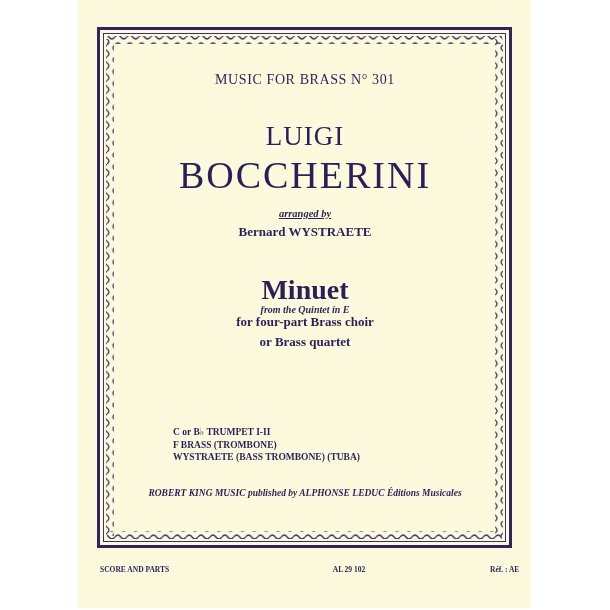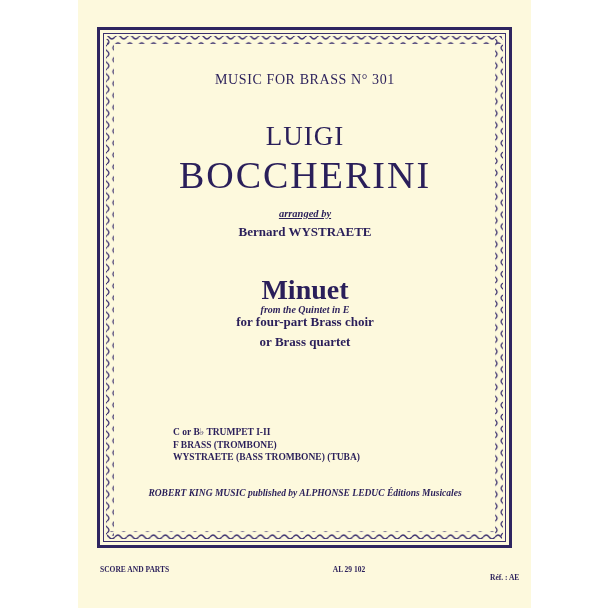--- a/index.html
+++ b/index.html
@@ -42,21 +42,21 @@
     line-height: 12.5px;
     margin-top: 38px;
   }
   .instruments div { white-space: nowrap; }
   .publisher { top: 468px; font-size: 9.5px; font-style: italic; font-weight: bold; margin-top: 20px; }
   .footer {
     position: absolute; top: 565px; font-size: 7.5px; font-weight: bold; color: #2a1f5a; white-space: nowrap;
   }
   .f-left { left: 100px; }
   .f-mid { left: 0; width: 610px; text-align: center; padding-left: 44px; }
-  .f-right { left: 490px; margin-top: 8px; }
+  .f-right { left: 490px; }
 </style>
 </head>
 <body>
 
 <div class="page"></div>
 
 <div class="frame-outer">
   <div class="frame-inner"></div>
   <div class="frame-wave">
     <svg viewBox="0 0 407 513" preserveAspectRatio="none">

